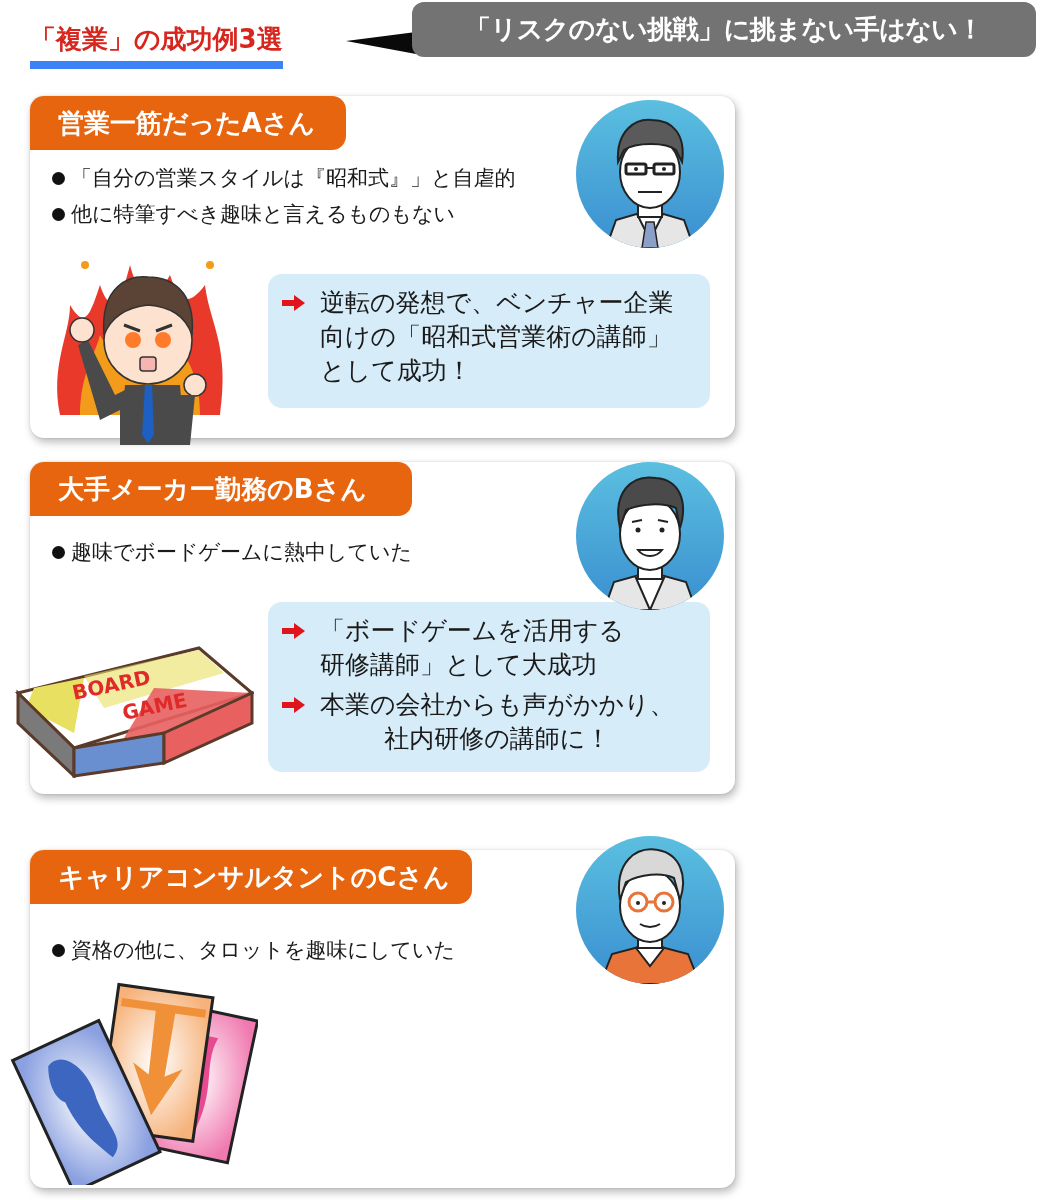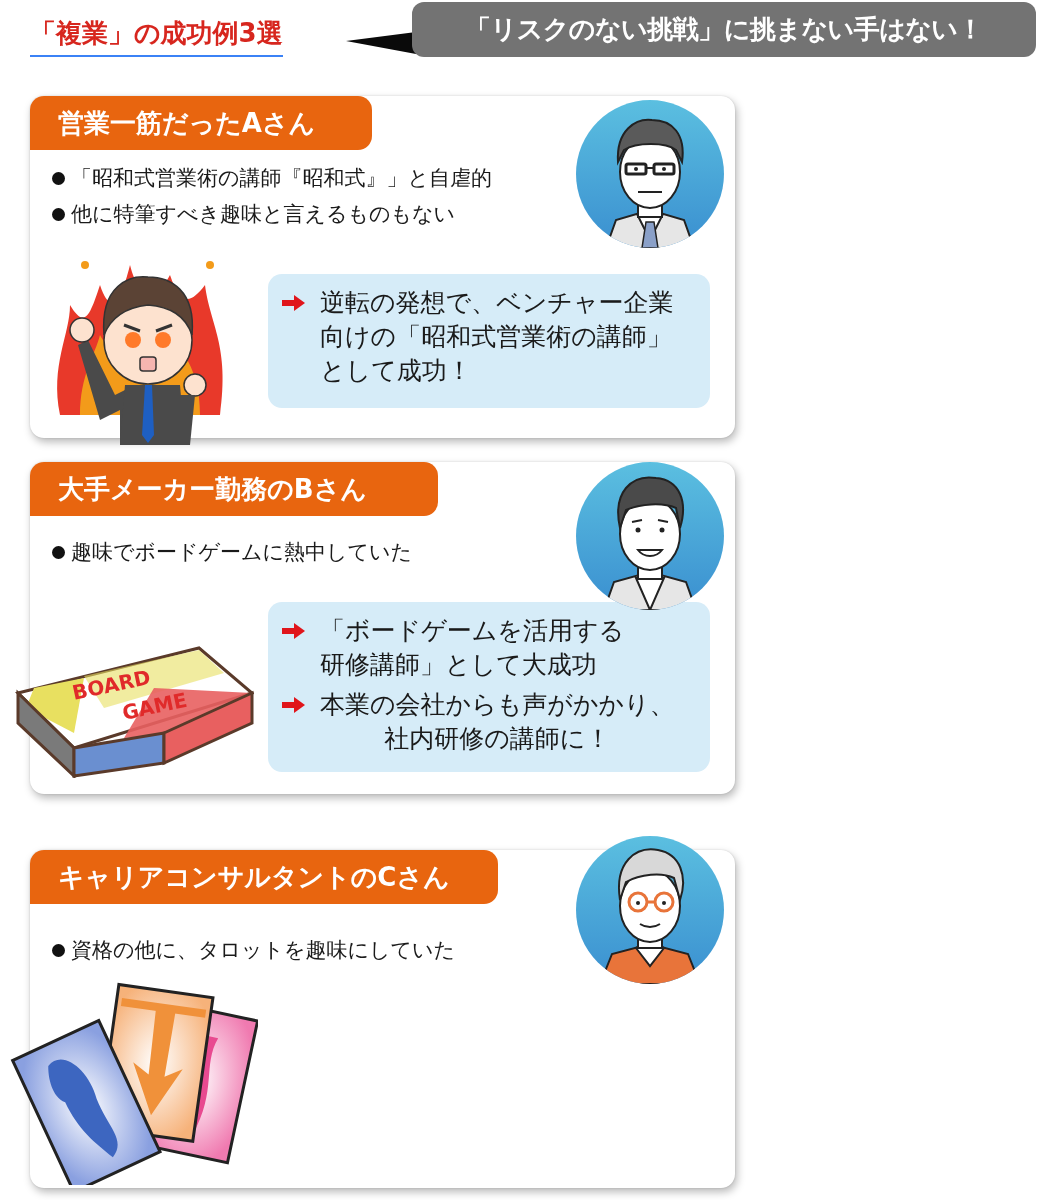--- a/index.html
+++ b/index.html
@@ -1,36 +1,36 @@
 <!DOCTYPE html>
 <html><head>
 <meta charset="utf-8">
 <style>
   html, body { margin: 0; padding: 0; }
   body {
     width: 1045px; height: 1200px; background: #ffffff; position: relative; overflow: hidden;
     font-family: "DejaVu Sans", "Liberation Sans", sans-serif; color: #1a1a1a;
   }
   .page-title {
-    position: absolute; left: 30px; top: 16px; font-size: 26px; font-weight: bold; color: #d7261e;
-    letter-spacing: 0px; padding-bottom: 4px; border-bottom: 2px solid #3b82f6; white-space: nowrap;
+    position: absolute; left: 30px; top: 22px; font-size: 26px; font-weight: bold; color: #d7261e;
+    letter-spacing: 0px; padding-bottom: 4px; border-bottom: 8px solid #3b82f6; white-space: nowrap;
   }
   .speech-bubble {
     position: absolute; left: 412px; top: 2px; width: 624px; height: 55px; background: #737373;
     border-radius: 12px; color: #fff; font-size: 26px; font-weight: bold; display: flex;
     align-items: center; justify-content: center; white-space: nowrap; letter-spacing: -0.5px;
   }
   .card {
     position: absolute; left: 30px; width: 705px; background: #fff; border-radius: 14px;
     box-shadow: 2px 4px 8px rgba(0,0,0,0.28), 0 0 2px rgba(0,0,0,0.15);
   }
   .card-tag {
     position: absolute; left: 0; top: 0; height: 54px; background: #e8650f; color: #fff;
     border-radius: 14px 14px 14px 0; border-bottom-left-radius: 0; font-size: 26px; font-weight: bold;
-    display: flex; align-items: center; padding-left: 28px; padding-right: 42px; white-space: nowrap;
+    display: flex; align-items: center; padding-left: 28px; padding-right: 16px; white-space: nowrap;
     border-top-right-radius: 14px; border-bottom-right-radius: 14px; border-top-left-radius: 14px;
   }
   .bullets { position: absolute; left: 22px; list-style: none; margin: 0; padding: 0; }
   .bullets li { font-size: 21px; line-height: 36px; white-space: nowrap; display: flex; align-items: center; }
   .bullet-dot { display: inline-block; width: 13px; height: 13px; border-radius: 50%; background: #111; margin-right: 6px; }
   .avatar {
     position: absolute; width: 148px; height: 148px; border-radius: 50%; overflow: hidden;
     background: linear-gradient(180deg, #5bbfe0 0%, #3a8fd0 100%);
   }
   .avatar svg { display: block; }
@@ -53,21 +53,21 @@
 </svg>
 <div class="speech-bubble">
   <span>「リスクのない挑戦」に挑まない手はない！</span>
 </div>
 
 <div class="card" style="top:96px;height:342px;">
   <div class="card-tag" style="width:272px;">営業一筋だったAさん</div>
   <ul class="bullets" style="top:64px;">
     <li>
         <span class="bullet-dot"></span>
-        <span>「昭和式営業術の講師『昭和式』」と自虐的</span>
+        <span>「自分の営業スタイルは『昭和式』」と自虐的</span>
       </li>
     <li>
         <span class="bullet-dot"></span>
         <span>他に特筆すべき趣味と言えるものもない</span>
       </li>
   </ul>
   <div class="result-box" style="top:178px;height:134px;">
     <div class="result-item">
       <span class="arrow">
           <svg width="24" height="16">

